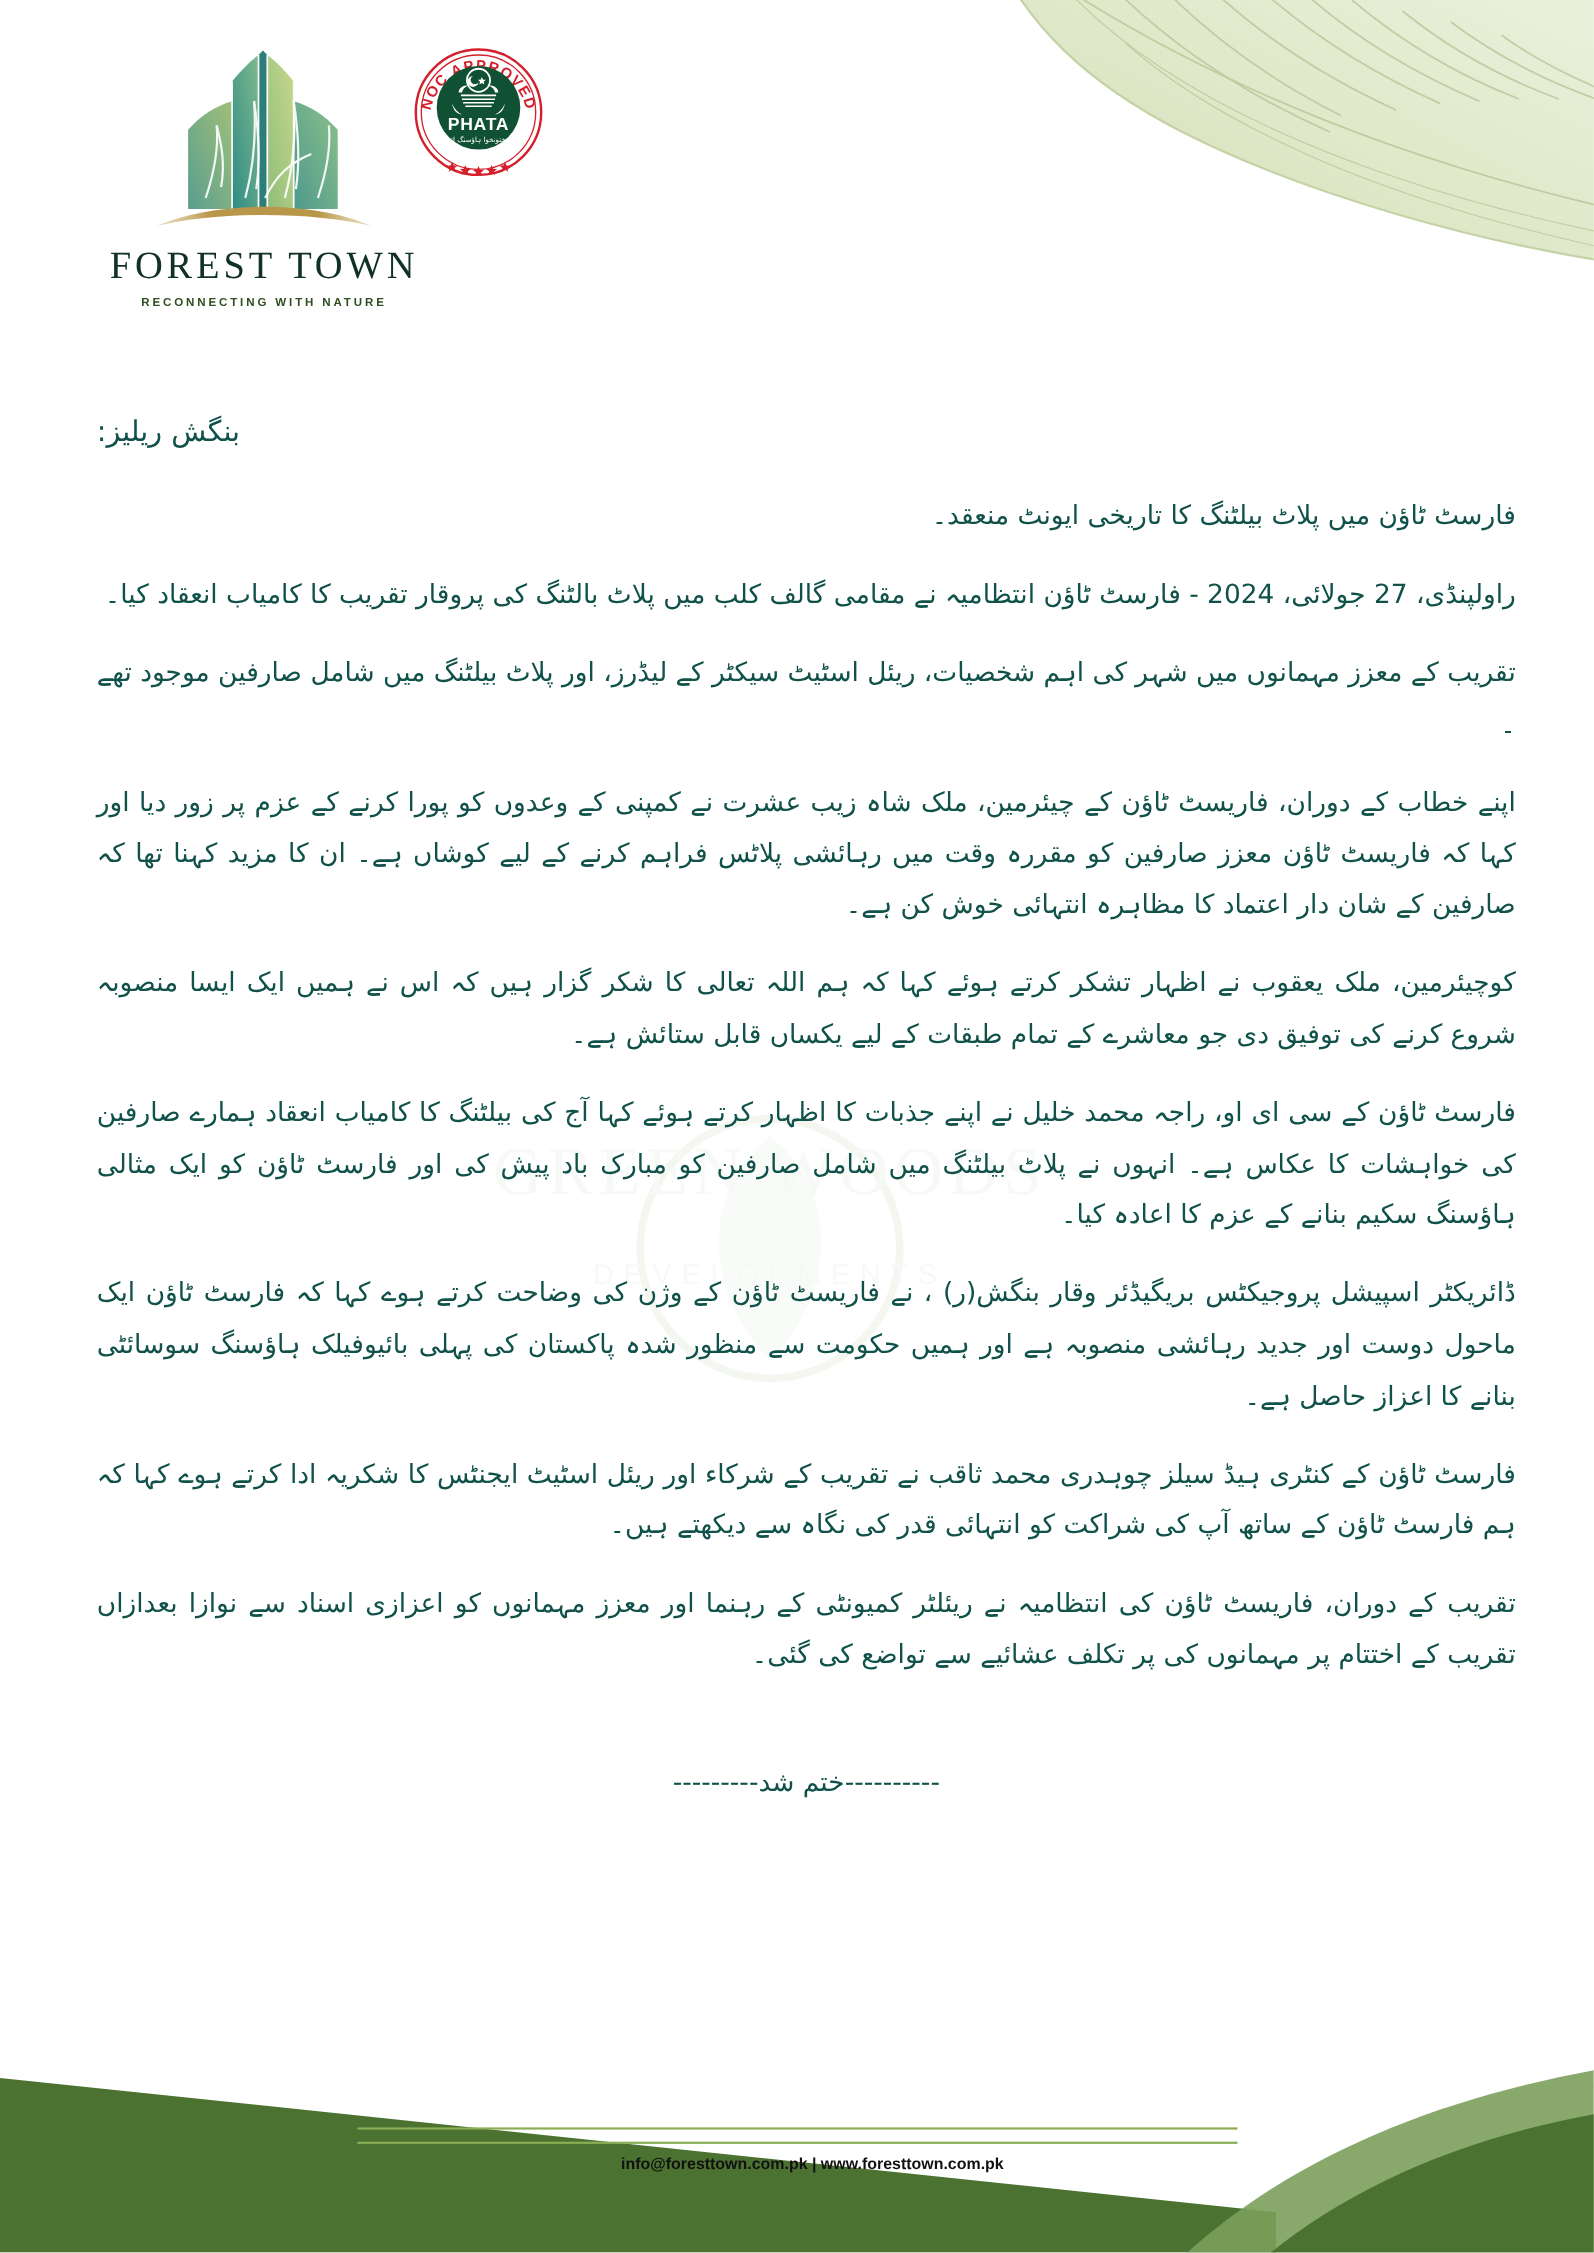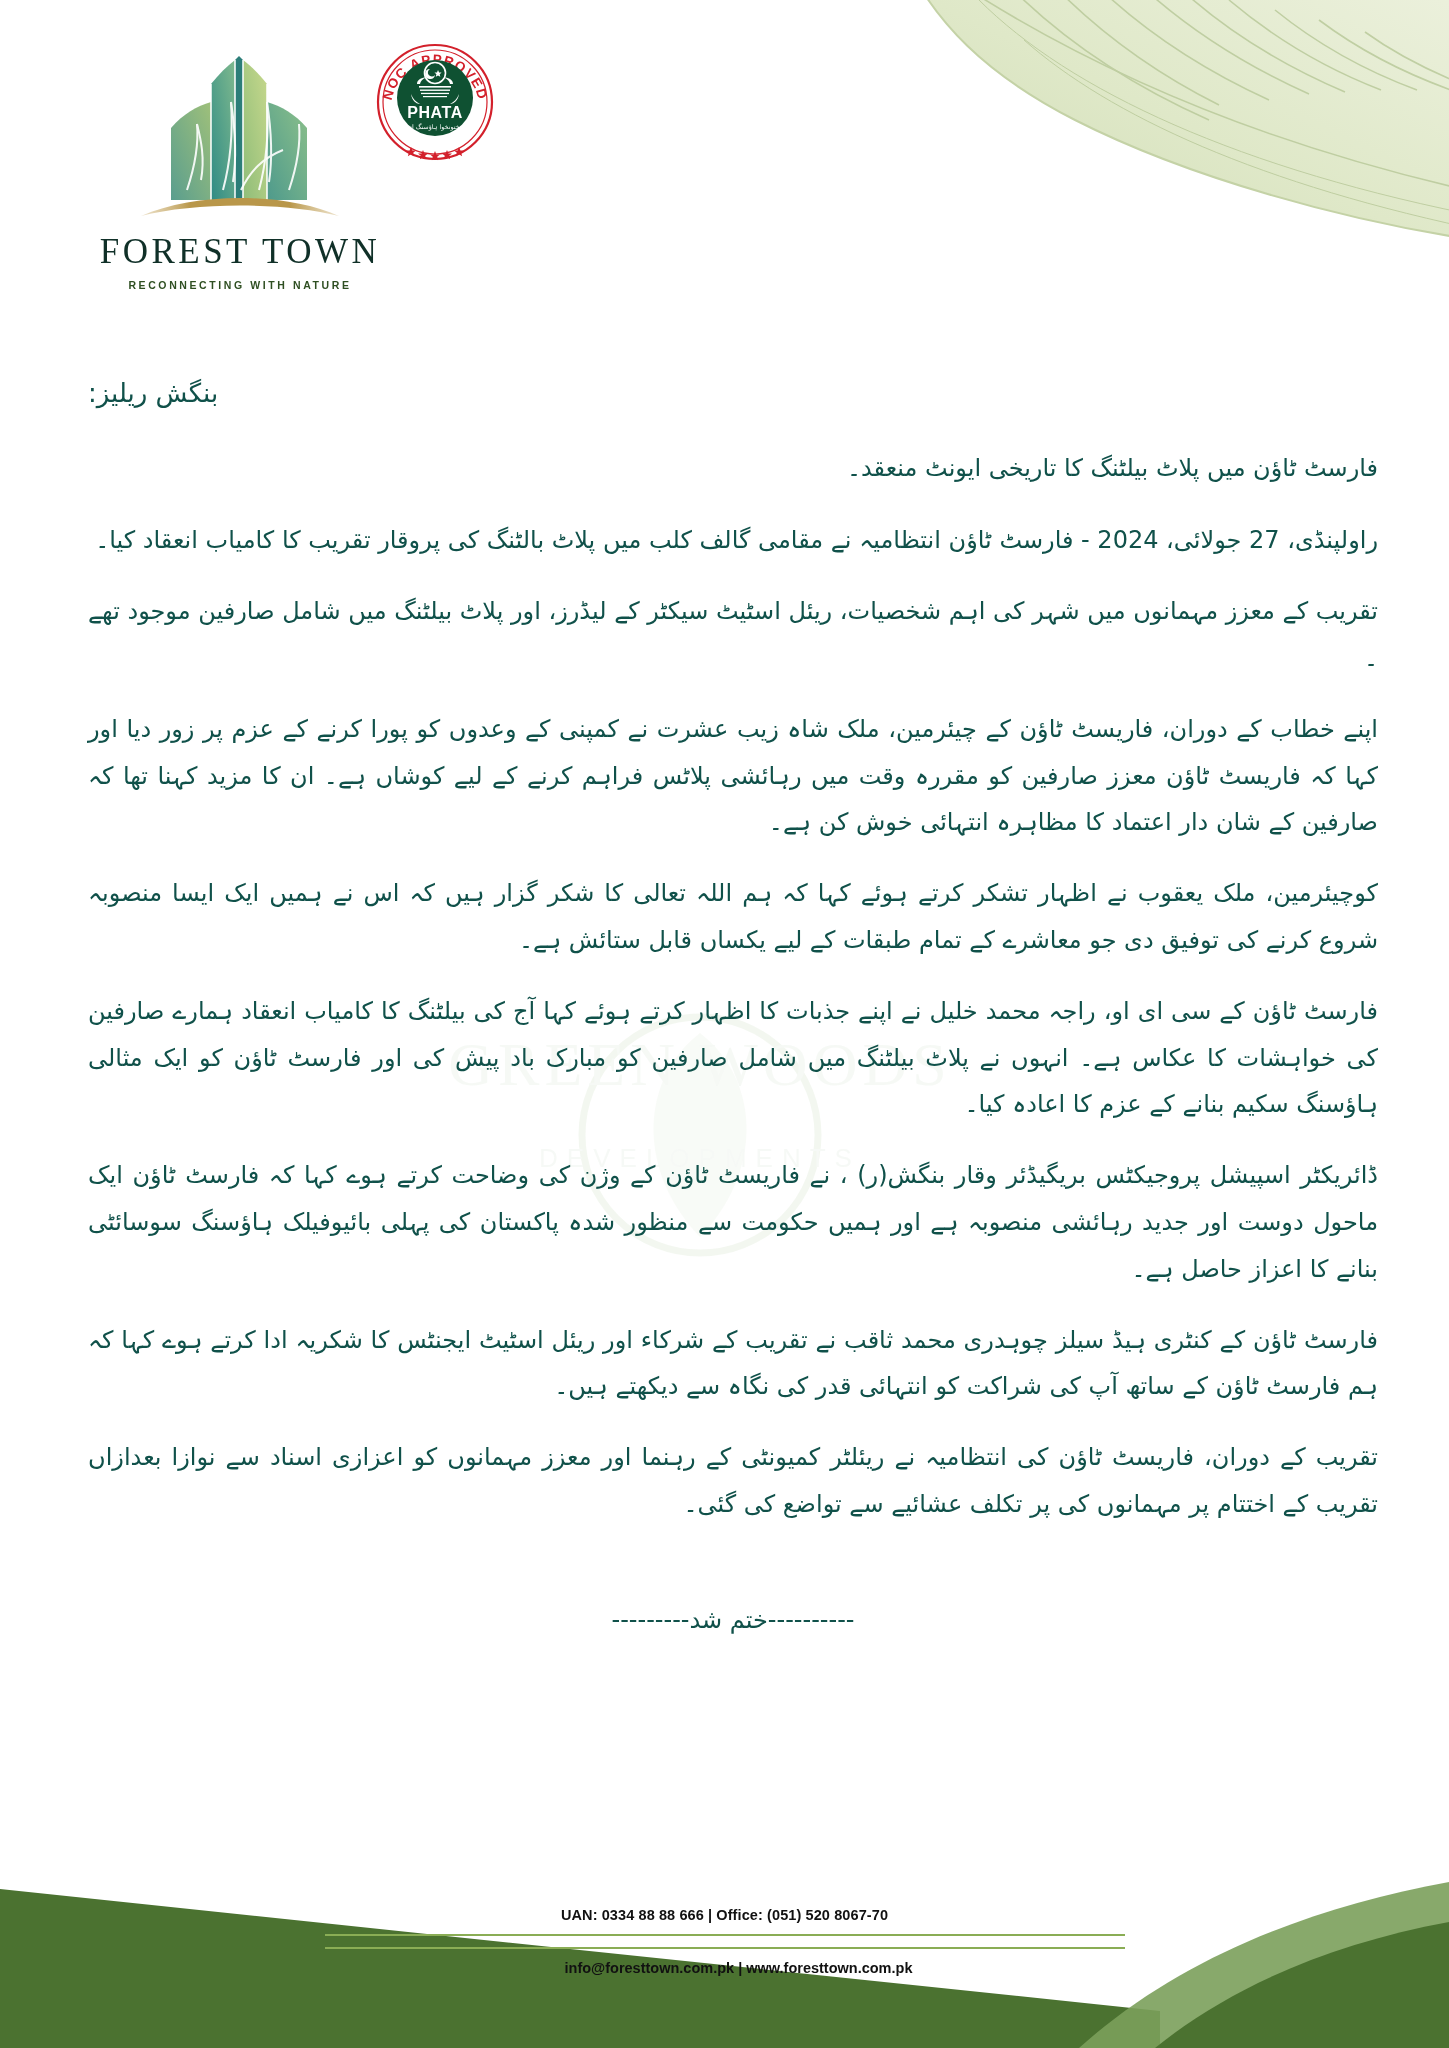--- a/index.html
+++ b/index.html
@@ -48,21 +48,21 @@
     bottom: 0;
     width: 520px;
     height: 200px;
     pointer-events: none;
   }
   .wedge-right svg { display:block; width:100%; height:100%; }
 
   
   .header {
     position: absolute;
-    top: 40px;
+    top: 30px;
     left: 95px;
     width: 420px;
   }
   .logo-mark {
     width: 210px;
     height: 190px;
     margin-left: 40px;
   }
   .logo-mark svg { display:block; width:100%; height:100%; }
 
@@ -378,19 +378,18 @@
   </div>
 
   <div class="wedge-right">
     <svg viewBox="0 0 520 200" preserveAspectRatio="none" xmlns="http://www.w3.org/2000/svg">
       <path d="M 520,34 C 380,60 250,110 150,200 L 520,200 Z" fill="#7ba05b" opacity="0.9"></path>
       <path d="M 520,74 C 400,96 300,140 226,200 L 520,200 Z" fill="#4b7230"></path>
     </svg>
   </div>
 
   <div class="footer">
-    <div class="footer-line1">UAN: 0334 88 88 666  |  Office: (051) 520 8067-70</div>
     <div class="footer-rule"></div>
     <div class="footer-rule"></div>
     <div class="footer-web">info@foresttown.com.pk  |  www.foresttown.com.pk</div>
   </div>
 
 </div>
 
 </body></html>

